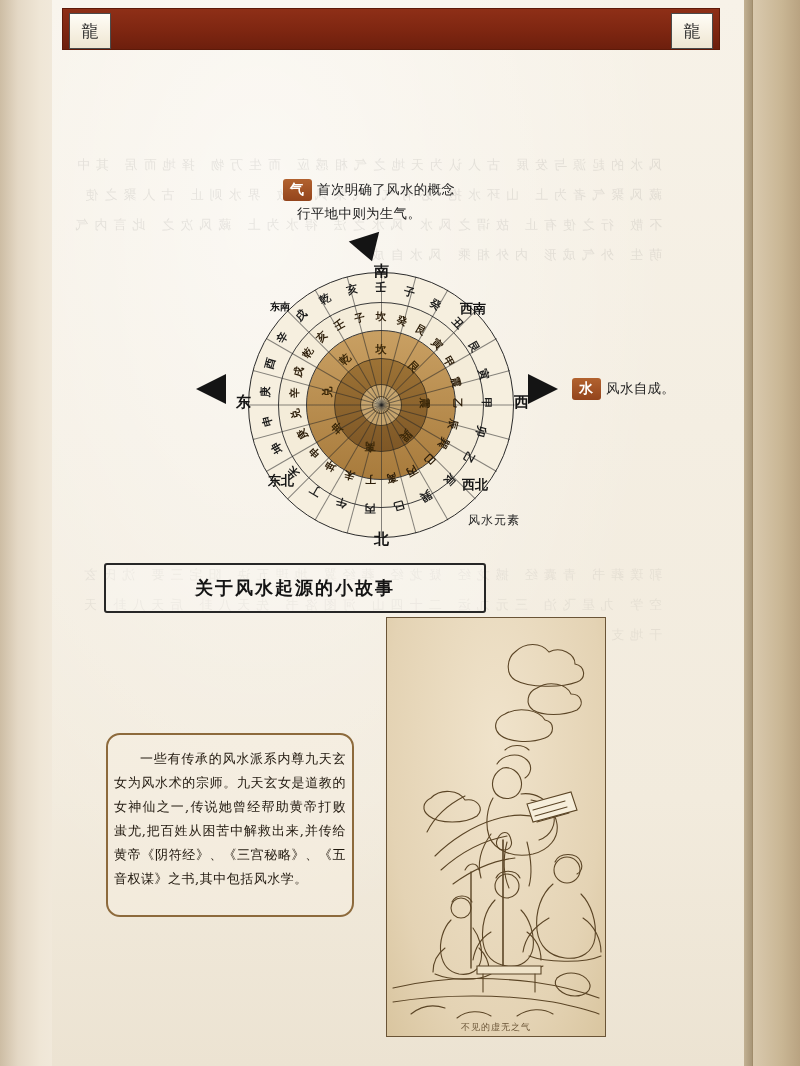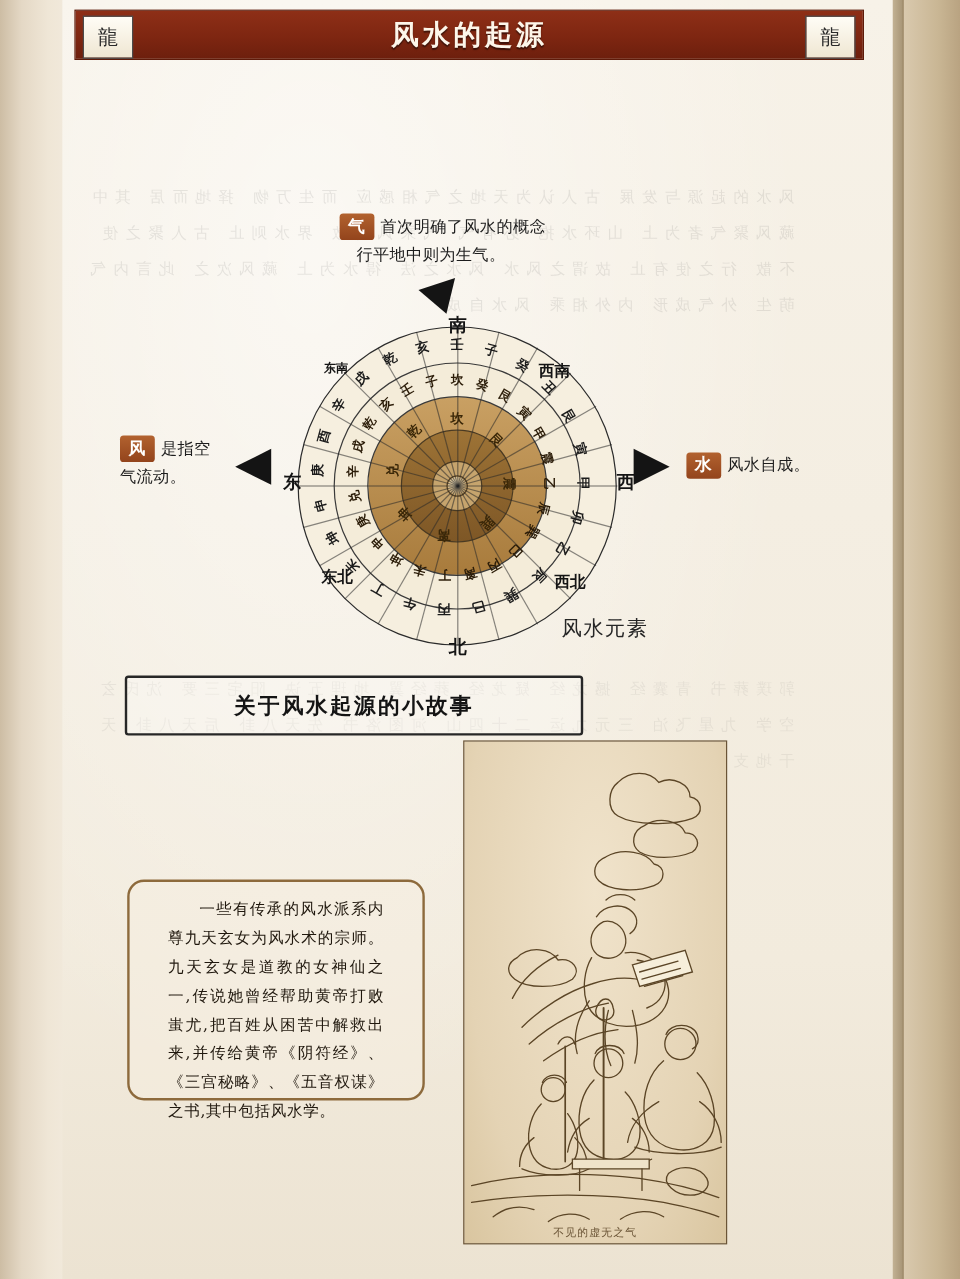--- a/index.html
+++ b/index.html
@@ -222,21 +222,21 @@
   .dir {
     position: absolute;
     font-size: 15px;
     font-weight: bold;
     color: #141414;
   }
   #luopan-caption {
     position: absolute;
     left: 468px;
     top: 512px;
-    font-size: 17px;
+    font-size: 12px;
     color: #262626;
     letter-spacing: 1px;
   }
 
   
   #story-box {
     position: absolute;
     left: 104px;
     top: 563px;
     width: 378px;
@@ -260,21 +260,21 @@
   #story-para {
     position: absolute;
     left: 106px;
     top: 733px;
     width: 248px;
     height: 184px;
     border: 2px solid #8d6a3c;
     border-radius: 14px;
     background: rgba(246,238,224,0.5);
     box-sizing: border-box;
-    padding: 12px 32px;
+    padding: 12px 6px;
   }
   #story-para p {
     margin: 0;
     font-family: "DejaVu Serif", "Liberation Serif", serif;
     font-size: 13px;
     line-height: 24px;
     color: #20180e;
     text-indent: 26px;
     text-align: justify;
     letter-spacing: 0.5px;
@@ -328,37 +328,31 @@
 <body>
 
 <div id="page">
   <div id="paper"></div>
 
   <div class="ghost">风水的起源与发展 古人认为天地之气相感应 而生万物 择地而居 其中藏风聚气者为上 山环水抱 必有气 气乘风则散 界水则止 古人聚之使不散 行之使有止 故谓之风水 风水之法 得水为上 藏风次之 此言内气萌生 外气成形 内外相乘 风水自成</div>
   <div class="ghost ghost2">郭璞葬书 青囊经 撼龙经 疑龙经 葬经翼 地理五诀 阳宅三要 沈氏玄空学 九星飞泊 三元九运 二十四山 河图洛书 先天八卦 后天八卦 天干地支 二十八宿</div>
 
   <div id="header">
     <div class="corner-seal left">龍</div>
-    <div id="header-title">风水的起源</div>
     <div class="corner-seal right">龍</div>
   </div>
 
 
   <div id="qi-callout">
     <span class="tag">气</span>
     <span class="callout-text">首次明确了风水的概念</span>
     <span class="callout-text line2">行平地中则为生气。</span>
   </div>
   <div class="arrow-down"></div>
 
-  <div id="feng-callout">
-    <span class="tag">风</span>
-    <span class="callout-text">是指空</span>
-    <span class="callout-text line2">气流动。</span>
-  </div>
   <div class="arrow-left-blk"></div>
 
   <div id="shui-callout">
     <span class="tag">水</span>
     <span class="callout-text">风水自成。</span>
   </div>
   <div class="arrow-right-blk"></div>
 
   <div id="luopan">
     <div class="ring r1"></div>
@@ -453,21 +447,21 @@
       </div>
   </div>
 
   <div class="dir" style="left:374px; top:530px;">北</div>
   <div class="dir" style="left:374px; top:262px;">南</div>
   <div class="dir" style="left:236px; top:393px;">东</div>
   <div class="dir" style="left:514px; top:393px;">西</div>
   <div class="dir" style="left:268px; top:472px; font-size:13px;">东北</div>
   <div class="dir" style="left:462px; top:476px; font-size:13px;">西北</div>
   <div class="dir" style="left:270px; top:300px; font-size:10px;text-align:center;">东南</div>
-  <div class="dir" style="left:449px; top:300px; font-size:13px;">西南</div>
+  <div class="dir" style="left:460px; top:300px; font-size:13px;">西南</div>
 
   <div id="luopan-caption">风水元素</div>
 
   <div id="story-box">
     <span>关于风水起源的小故事</span>
   </div>
 
   <div id="story-para">
     <p>一些有传承的风水派系内尊九天玄女为风水术的宗师。九天玄女是道教的女神仙之一,传说她曾经帮助黄帝打败蚩尤,把百姓从困苦中解救出来,并传给黄帝《阴符经》、《三宫秘略》、《五音权谋》之书,其中包括风水学。</p>
   </div>

